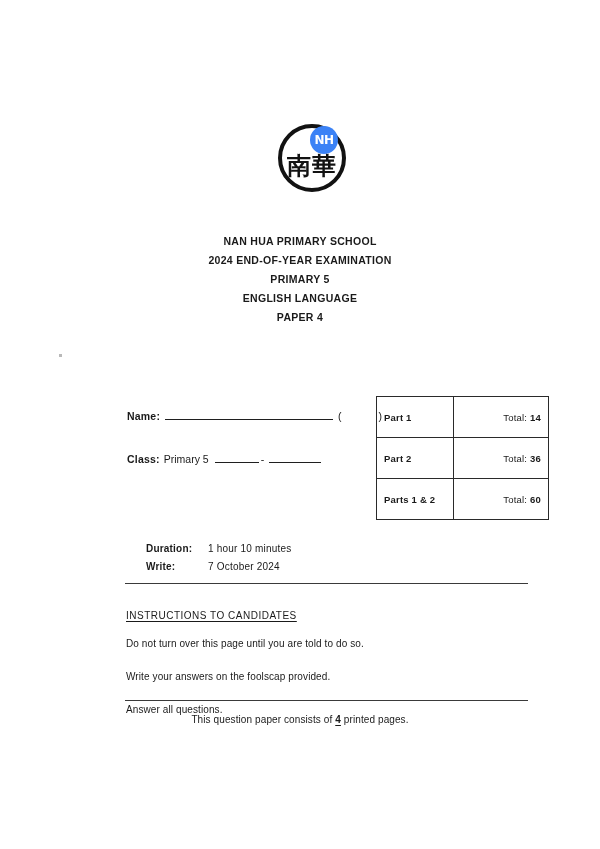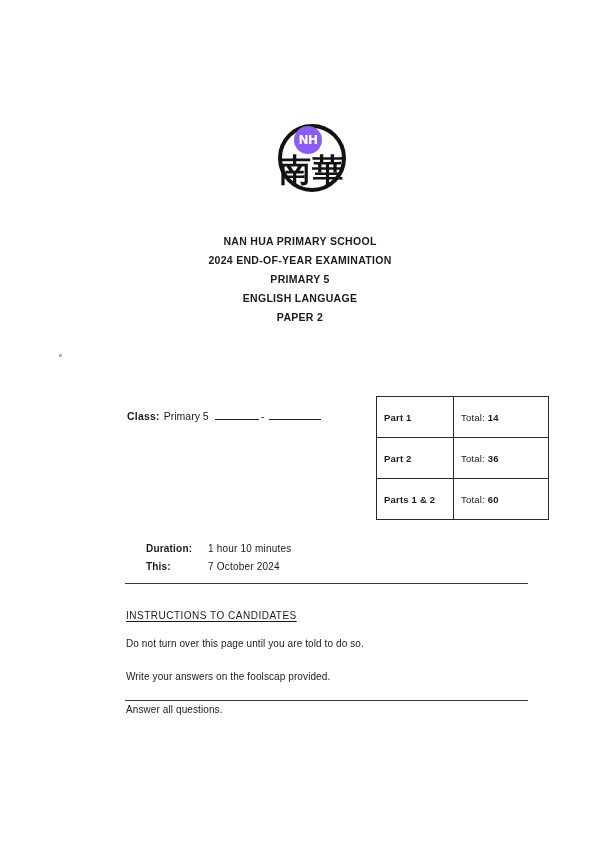--- a/index.html
+++ b/index.html
@@ -48,46 +48,46 @@
     top: 6px;
     width: 68px;
     height: 68px;
     border: 4px solid #121212;
     border-radius: 50%;
     background: #ffffff;
     box-sizing: border-box;
   }
   .crest-inner {
     position: absolute;
-    left: 20px;
+    left: 36px;
     top: 8px;
     width: 28px;
     height: 28px;
-    background: #8b5cf6;
+    background: #3b82f6;
     border-radius: 50%;
     display: flex;
     align-items: center;
     justify-content: center;
   }
   .crest-mono {
     color: #ffffff;
     font-family: "DejaVu Sans", sans-serif;
     font-size: 12px;
     font-weight: bold;
     letter-spacing: -0.5px;
     line-height: 1;
   }
   .crest-cn {
     position: absolute;
     left: 0;
     top: 36px;
     width: 76px;
     text-align: center;
     font-family: "DejaVu Sans", sans-serif;
-    font-size: 32px;
+    font-size: 24px;
     font-weight: bold;
     color: #121212;
     letter-spacing: 1px;
     line-height: 1.05;
   }
 
   
   .heading {
     position: absolute;
     left: 0;
@@ -153,21 +153,21 @@
     vertical-align: middle;
   }
   .marks-table td.part {
     width: 62px;
     font-weight: bold;
     text-align: left;
     letter-spacing: 0.2px;
   }
   .marks-table td.total {
     width: 80px;
-    text-align: left;
+    text-align: right;
     letter-spacing: 0.2px;
   }
   .total b { font-weight: bold; }
 
   
   .meta {
     position: absolute;
     left: 126px;
     top: 540px;
     font-size: 10px;
@@ -244,25 +244,30 @@
       <span class="crest-mono">NH</span>
     </div>
     <div class="crest-cn">南華</div>
   </div>
 
   <div class="heading">
     <div>NAN HUA PRIMARY SCHOOL</div>
     <div>2024 END-OF-YEAR EXAMINATION</div>
     <div>PRIMARY 5</div>
     <div>ENGLISH LANGUAGE</div>
-    <div>PAPER 2</div>
+    <div>PAPER 4</div>
   </div>
 
   <div class="fields">
 
+    <div class="field-row name">
+      <span class="field-label">Name:</span>
+      <span class="blank blank-name"></span>
+      <span class="paren">(&nbsp;)</span>
+    </div>
 
     <div class="field-row class">
       <span class="field-label">Class:</span>
       <span class="class-value">Primary 5</span>
       <span class="blank blank-class-a"></span>
       <span class="dash">-</span>
       <span class="blank blank-class-b"></span>
     </div>
 
   </div>
@@ -292,29 +297,34 @@
       </tr>
     </tbody>
   </table>
 
   <div class="meta">
     <div class="meta-row">
       <span class="meta-key">Duration:</span>
       <span class="meta-val">1 hour 10 minutes</span>
     </div>
     <div class="meta-row">
-      <span class="meta-key">This:</span>
+      <span class="meta-key">Write:</span>
       <span class="meta-val">7 October 2024</span>
     </div>
   </div>
 
   <div class="rule rule-top"></div>
   <div class="rule rule-bottom"></div>
 
   <div class="instructions">
     <div class="instr-title">INSTRUCTIONS TO CANDIDATES</div>
     <div class="instr-line">Do not turn over this page until you are told to do so.</div>
     <div class="instr-line">Write your answers on the foolscap provided.</div>
     <div class="instr-line">Answer all questions.</div>
   </div>
 
+  <div class="footer">
+    <span>This question paper consists of</span>
+    <u>4</u>
+    <span>printed pages.</span>
+  </div>
 
 </div>
 
 </body></html>

